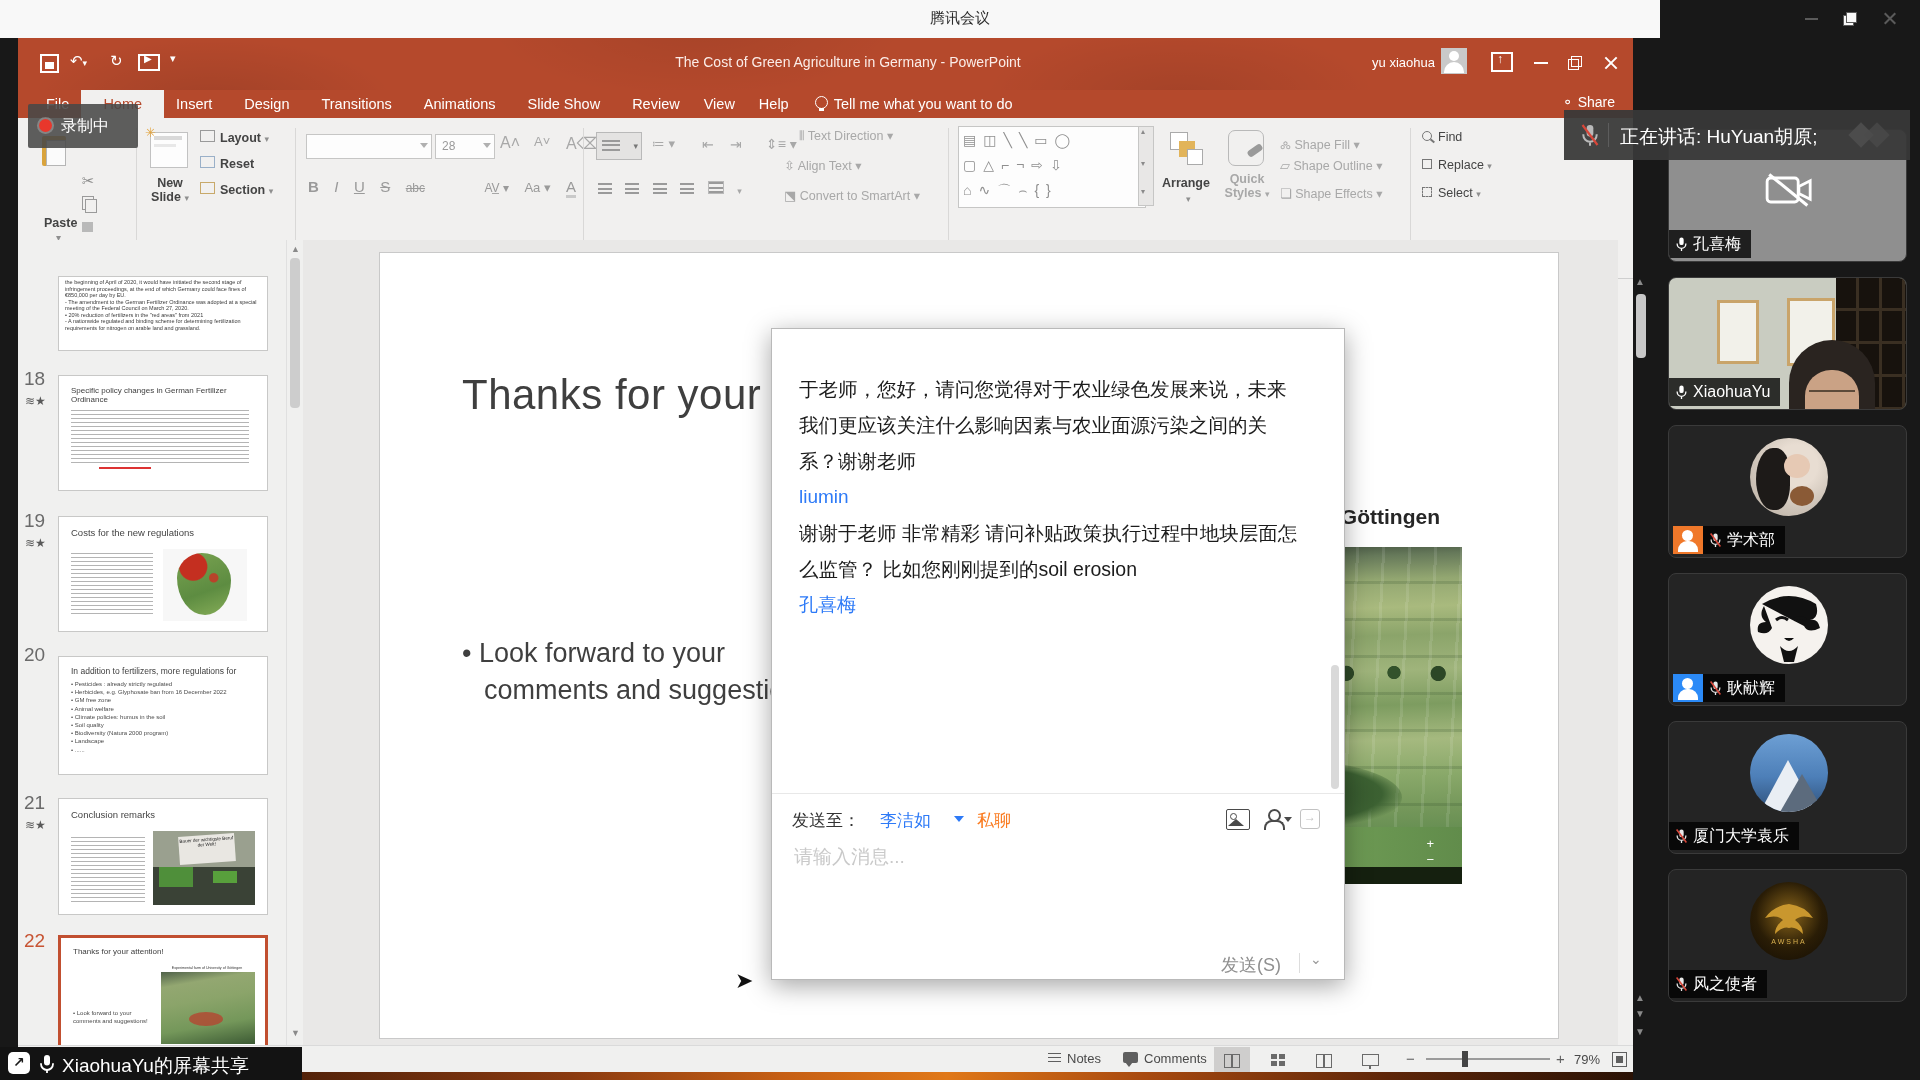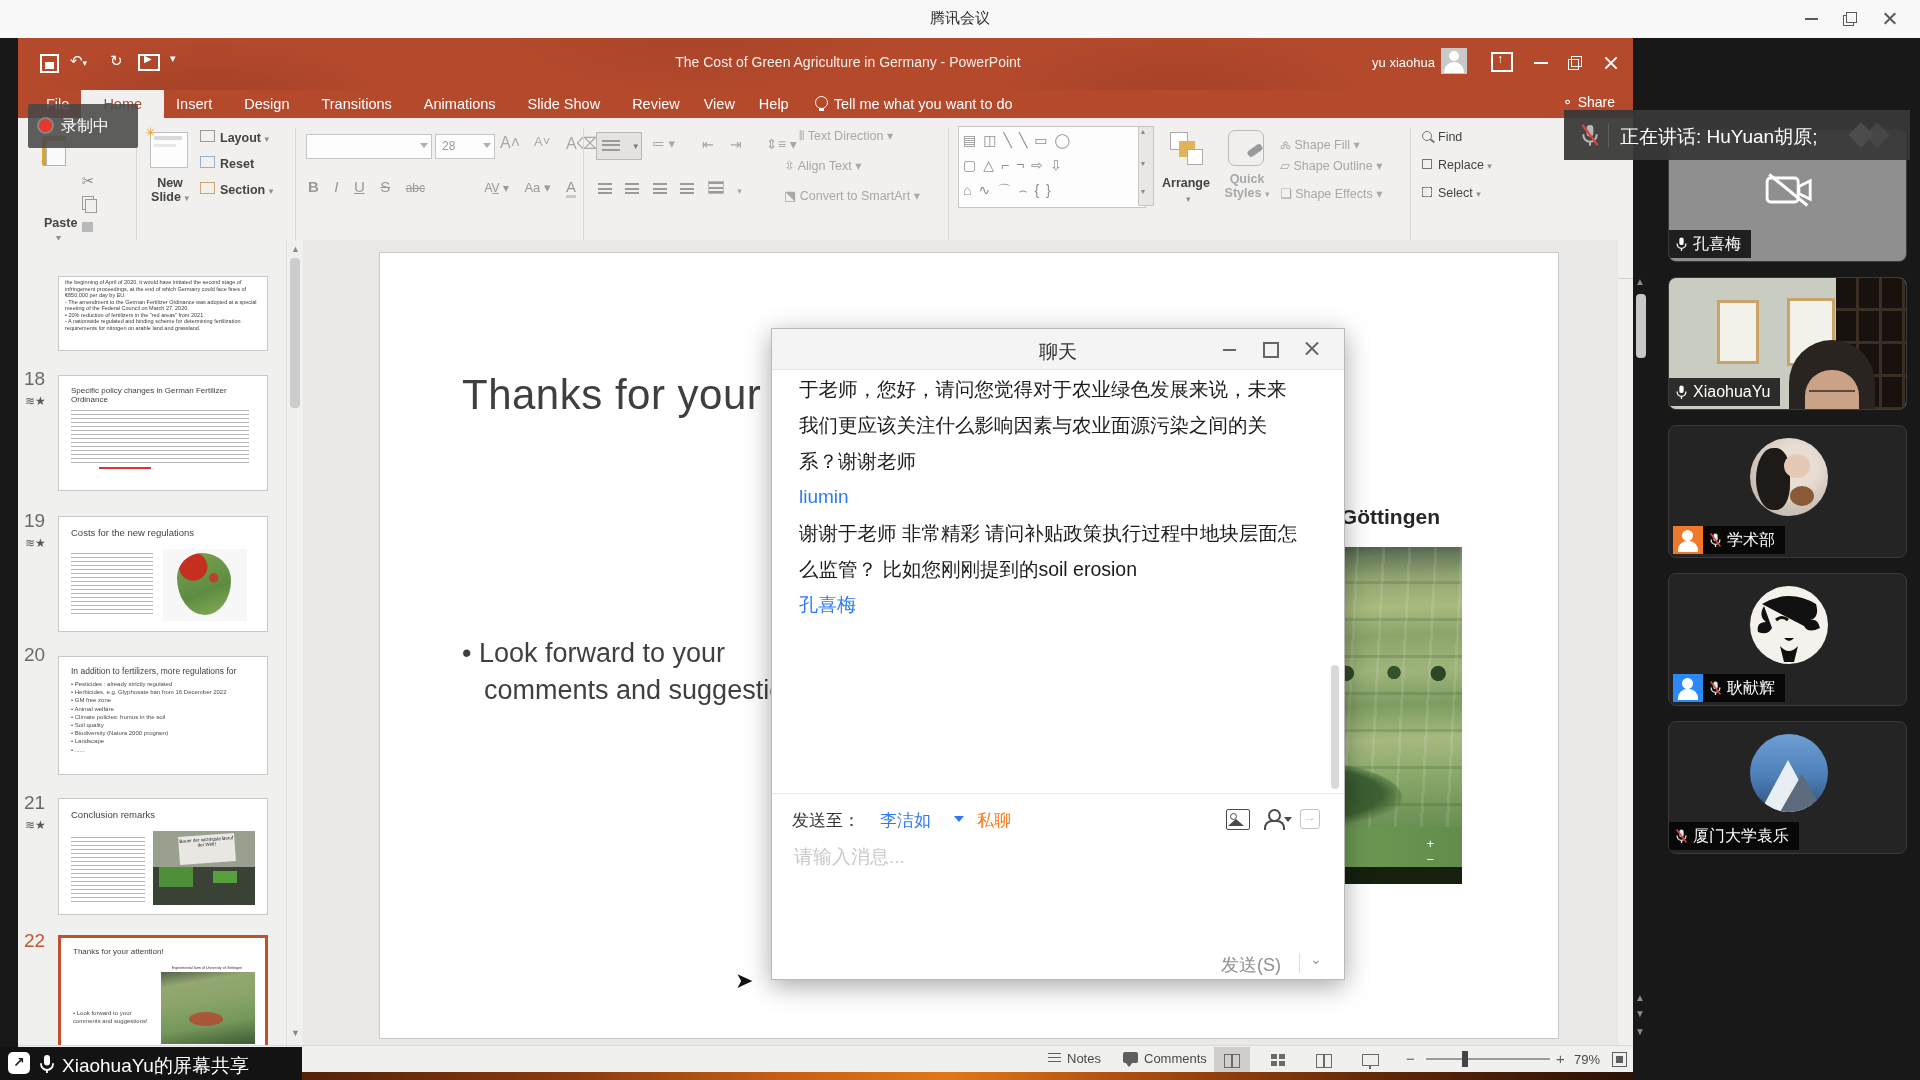--- a/index.html
+++ b/index.html
@@ -1,21 +1,21 @@
 <!DOCTYPE html>
 <html><head>
 <meta charset="utf-8">
 <style>
   html,body{margin:0;padding:0;background:#000;}
   #root{position:relative;width:1920px;height:1080px;overflow:hidden;background:#181818;
         font-family:"Liberation Sans","DejaVu Sans",sans-serif;-webkit-font-smoothing:antialiased;}
   .abs{position:absolute;}
   .pre{white-space:pre-line;}
   
-  .win-titlebar{left:0;top:0;width:1920px;height:38px;background:#f8f8f8;}
+  .win-titlebar{left:0;top:0;width:1660px;height:38px;background:#f8f8f8;}
   .win-title{left:0;top:9px;width:1920px;text-align:center;font-size:15px;color:#2b2b2b;}
   .wc{top:10px;width:18px;height:18px;color:#555;font-size:16px;line-height:18px;text-align:center;cursor:pointer;}
   .wc .bar{position:absolute;left:2px;top:8px;width:13px;height:2px;background:#5a5a5a;}
   .wc .sq1{position:absolute;left:5px;top:2px;width:9px;height:9px;border:1.5px solid #5a5a5a;background:#f8f8f8;}
   .wc .sq2{position:absolute;left:2px;top:5px;width:9px;height:9px;border:1.5px solid #5a5a5a;background:#f8f8f8;}
   .x1,.x2{position:absolute;left:8px;top:1px;width:2px;height:15px;background:#5a5a5a;}
   .x1{transform:rotate(45deg);} .x2{transform:rotate(-45deg);}
   
   .ppt-win{left:18px;top:38px;width:1615px;height:1034px;background:#f1f0ef;}
   .ppt-titlebar{left:0;top:0;width:1615px;height:52px;background:#b5492c;
@@ -484,33 +484,20 @@
     <div class="share-ic"></div>
     <svg class="abs" style="left:38px;top:7px;" width="18" height="20" viewBox="0 0 24 26">
       <rect x="8" y="1" width="8" height="14" rx="4" fill="#fff"></rect>
       <path d="M4 12v1a8 8 0 0 0 16 0v-1" stroke="#fff" stroke-width="2.4" fill="none"></path>
       <line x1="12" y1="21" x2="12" y2="25" stroke="#fff" stroke-width="2.4"></line>
     </svg>
     <div class="sharetext">XiaohuaYu的屏幕共享</div>
   </div>
 
   <div class="abs chat">
-    <div class="chat-header">
-      <div class="chat-title">聊天</div>
-      <div class="cwc" style="right:104px;">
-          <i class="bar"></i>
-        </div>
-      <div class="cwc" style="right:64px;">
-          <i class="sq"></i>
-        </div>
-      <div class="cwc" style="right:22px;">
-          <i class="cx1"></i>
-          <i class="cx2"></i>
-        </div>
-    </div>
     <div class="msgs">
       <div class="msg-text pre">于老师，您好，请问您觉得对于农业绿色发展来说，未来
 我们更应该关注什么影响因素与农业面源污染之间的关
 系？谢谢老师</div>
       <div class="msg-name">liumin</div>
       <div class="msg-text pre">谢谢于老师 非常精彩 请问补贴政策执行过程中地块层面怎
 么监管？  比如您刚刚提到的soil erosion</div>
       <div class="msg-name">孔喜梅</div>
     </div>
     <div class="chat-scroll"></div>
@@ -637,15 +624,32 @@
       <svg width="13" height="16" viewBox="0 0 24 28">
         <rect x="8" y="2" width="8" height="14" rx="4" fill="#e8e8e8"></rect>
         <path d="M4 13v1a8 8 0 0 0 16 0v-1" stroke="#e8e8e8" stroke-width="2.4" fill="none"></path>
         <line x1="12" y1="23" x2="12" y2="27" stroke="#e8e8e8" stroke-width="2.4"></line>
         <line x1="3" y1="2" x2="21" y2="26" stroke="#d8473a" stroke-width="2.8"></line>
       </svg>
       <span>厦门大学袁乐</span>
     </div>
   </div>
 
+  <div class="tile" style="top:869px;">
+    <div class="avatar" style="background:radial-gradient(circle at 50% 42%,#6b4e14 0 18%,#2a1d06 55%,#120c03 100%);">
+      <svg width="78" height="78" viewBox="0 0 78 78">
+        <path d="M39 22 q-16 2 -24 14 q12 -4 18 2 q-8 6 -8 14 q8 -8 14 -6 q6 -2 14 6 q0 -8 -8 -14 q6 -6 18 -2 q-8 -12 -24 -14 z" fill="#c9972e"></path>
+      </svg>
+      <i style="position:absolute;left:0;top:56px;width:78px;text-align:center;font-size:7px;letter-spacing:2px;color:#d8b050;font-style:normal;">AWSHA</i>
+    </div>
+    <div class="nametag" style="left:0;">
+      <svg width="13" height="16" viewBox="0 0 24 28">
+        <rect x="8" y="2" width="8" height="14" rx="4" fill="#e8e8e8"></rect>
+        <path d="M4 13v1a8 8 0 0 0 16 0v-1" stroke="#e8e8e8" stroke-width="2.4" fill="none"></path>
+        <line x1="12" y1="23" x2="12" y2="27" stroke="#e8e8e8" stroke-width="2.4"></line>
+        <line x1="3" y1="2" x2="21" y2="26" stroke="#d8473a" stroke-width="2.8"></line>
+      </svg>
+      <span>风之使者</span>
+    </div>
+  </div>
 
   <div class="abs" style="left:735px;top:968px;color:#111;font-size:22px;text-shadow:0 0 2px #fff;">➤</div>
 </div>
 
 </body></html>

